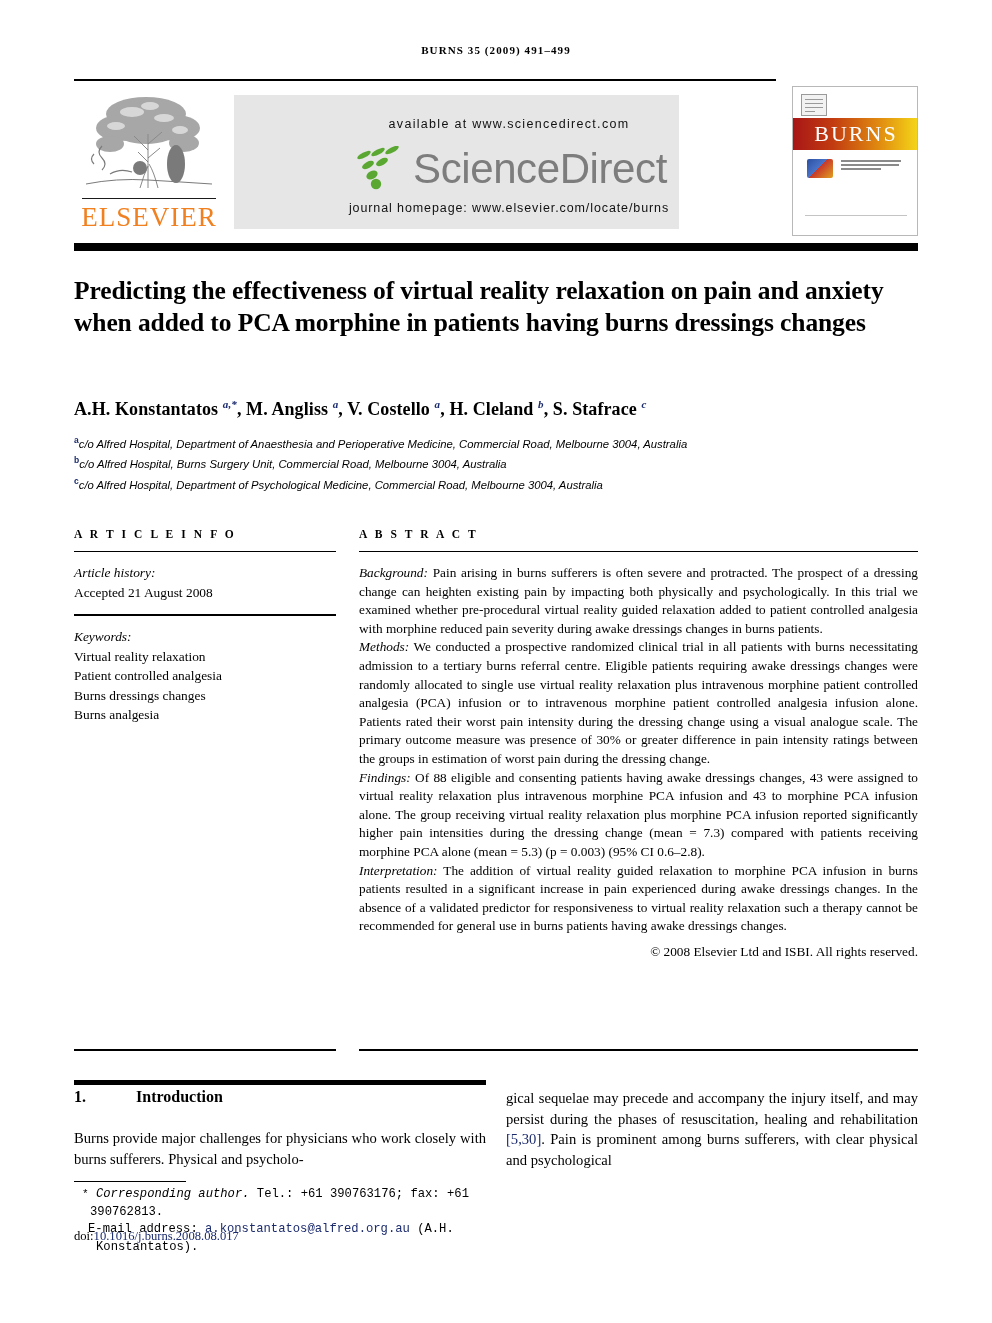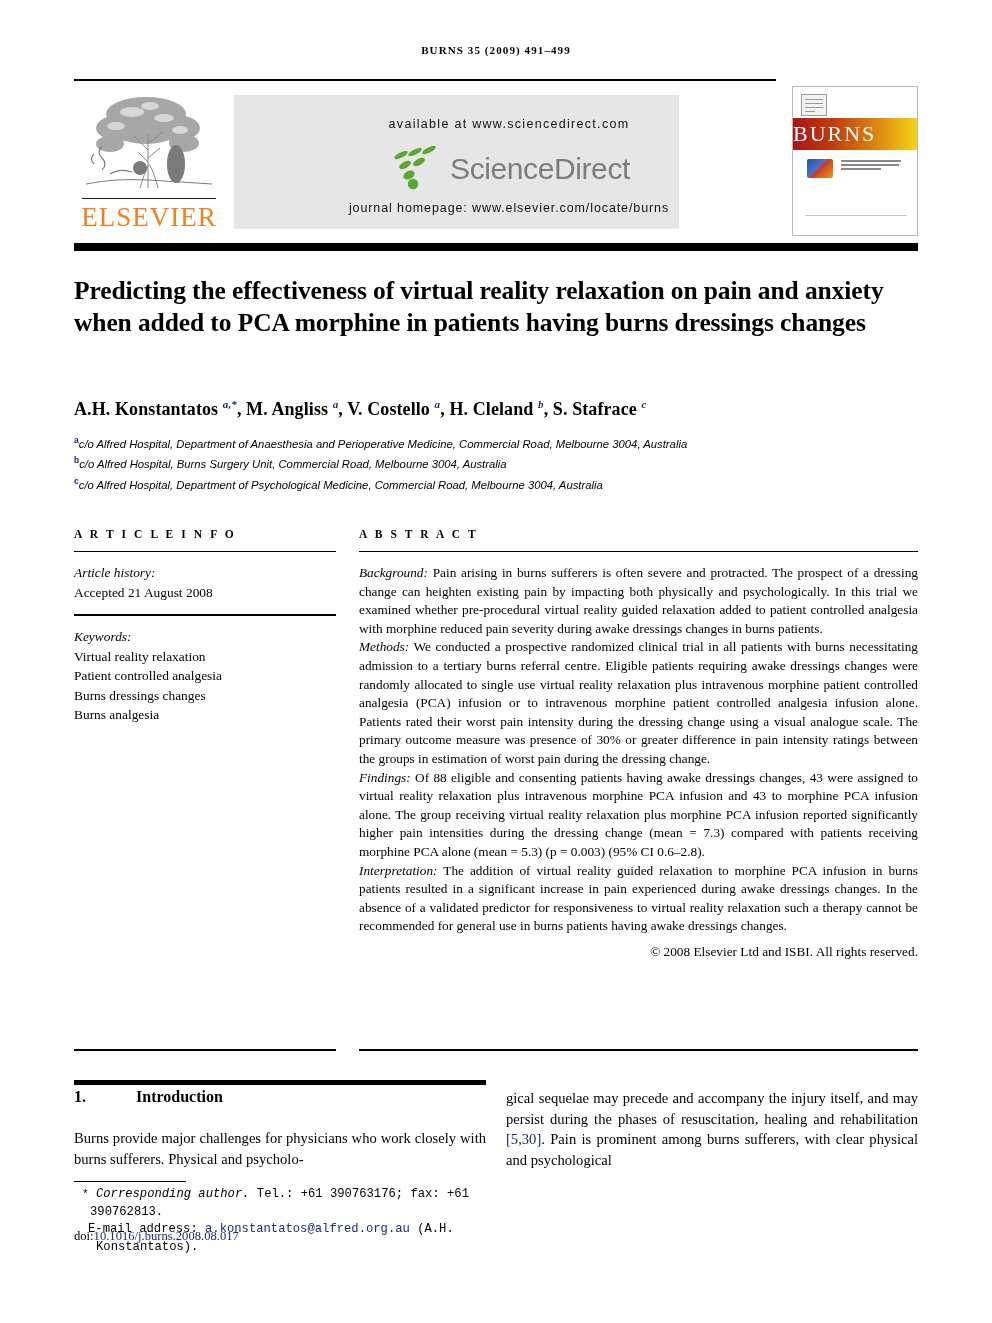--- a/index.html
+++ b/index.html
@@ -131,21 +131,21 @@
     position: absolute;
     left: 92px; top: 50px;
     width: 366px; height: 48px;
     display: flex;
     align-items: center;
     justify-content: center;
   }
   .sd-leaf-svg { display:block; }
   .sd-word {
     font-family: "Liberation Sans", sans-serif;
-    font-size: 30px;
+    font-size: 42px;
     color: #7d7d7d;
     letter-spacing: -0.4px;
     margin-left: 4px;
   }
   .sd-homepage {
     position: absolute;
     left: 0; top: 106px;
     width: 550px;
     text-align: center;
     font-family: "Liberation Sans", sans-serif;
@@ -183,20 +183,21 @@
     position: absolute;
     left: 0; top: 31px;
     width: 126px; height: 32px;
     background: linear-gradient(to right, #a81616 0%, #c23c10 32%, #e08a10 68%, #f5d818 100%);
   }
   .cover-burns {
     position: absolute;
     left: 0; top: 0;
     width: 126px; height: 32px;
     line-height: 32px;
+    text-align: center;
     font-family: "Liberation Serif", serif;
     font-size: 22px;
     letter-spacing: 2px;
     color: #ffffff;
   }
   .cover-mini-logo {
     position: absolute;
     left: 14px; top: 72px;
     width: 26px; height: 19px;
     background: linear-gradient(135deg,#2b4fa2 0%, #4a74c8 45%, #c8372a 46%, #e0a020 100%);

